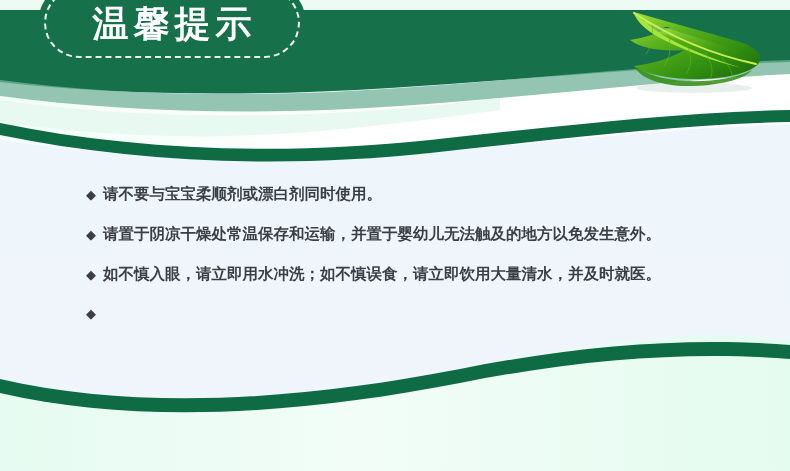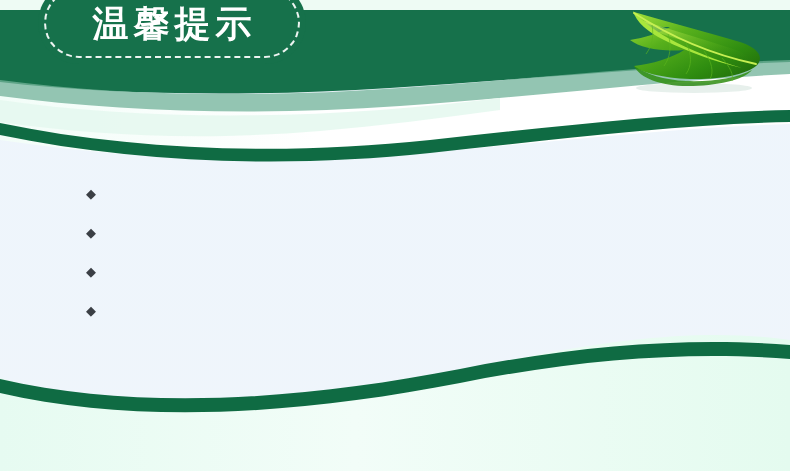--- a/index.html
+++ b/index.html
@@ -175,25 +175,28 @@
   </svg>
 
   <div class="title-badge">
     <div class="title-badge-dash"></div>
     <div class="title-badge-text">温馨提示</div>
   </div>
 
   <ul class="notice-list">
     <li class="notice-item">
       <span class="notice-bullet">◆</span>
-    </li>
-    <li class="notice-item">
-      <span class="notice-bullet">◆</span>
-    </li>
-    <li class="notice-item">
-      <span class="notice-bullet">◆</span>
+      <span class="notice-text">请不要与宝宝柔顺剂或漂白剂同时使用。</span>
+    </li>
+    <li class="notice-item">
+      <span class="notice-bullet">◆</span>
+      <span class="notice-text">请置于阴凉干燥处常温保存和运输，并置于婴幼儿无法触及的地方以免发生意外。</span>
+    </li>
+    <li class="notice-item">
+      <span class="notice-bullet">◆</span>
+      <span class="notice-text">如不慎入眼，请立即用水冲洗；如不慎误食，请立即饮用大量清水，并及时就医。</span>
     </li>
     <li class="notice-item">
       <span class="notice-bullet">◆</span>
     </li>
   </ul>
 
 </div>
 
 </body></html>

